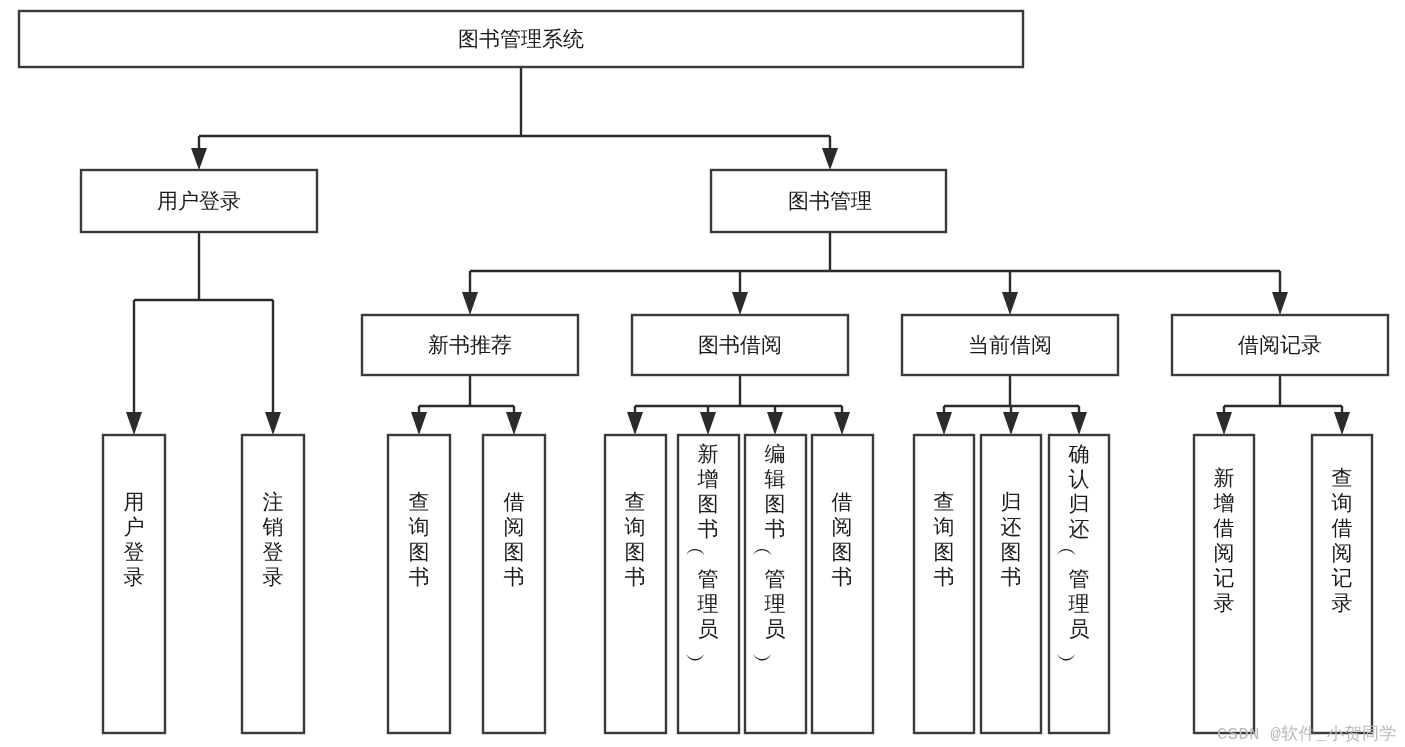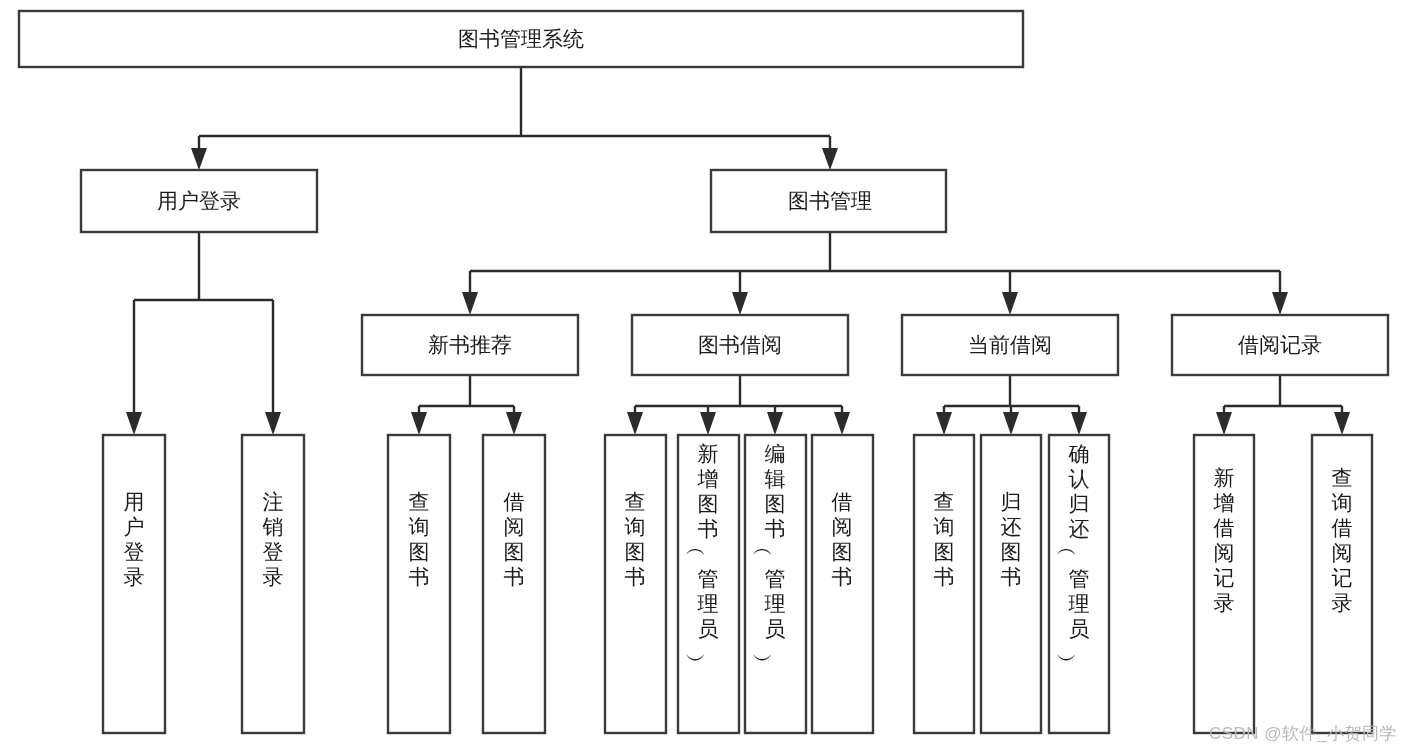--- a/index.html
+++ b/index.html
@@ -15,21 +15,21 @@
     font-family:"Liberation Sans","DejaVu Sans",sans-serif;
     fill:#1a1a1a;font-size:21px;text-anchor:middle;
     dominant-baseline:middle;
   }
   .leaf-label{
     font-family:"Liberation Sans","DejaVu Sans",sans-serif;
     fill:#1a1a1a;font-size:21px;text-anchor:middle;
   }
   .watermark{
     position:absolute;right:8px;bottom:2px;
-    font-family:Liberation Sans, sans-serif;
+    font-family:Liberation Mono, monospace;
     font-size:17px;color:#b9b9b9;white-space:nowrap;
     letter-spacing:0.5px;pointer-events:none;
   }
 </style>
 </head>
 <body>
 
 <svg id="diagram" viewBox="0 0 1405 747" xmlns="http://www.w3.org/2000/svg">
 
   <defs>

